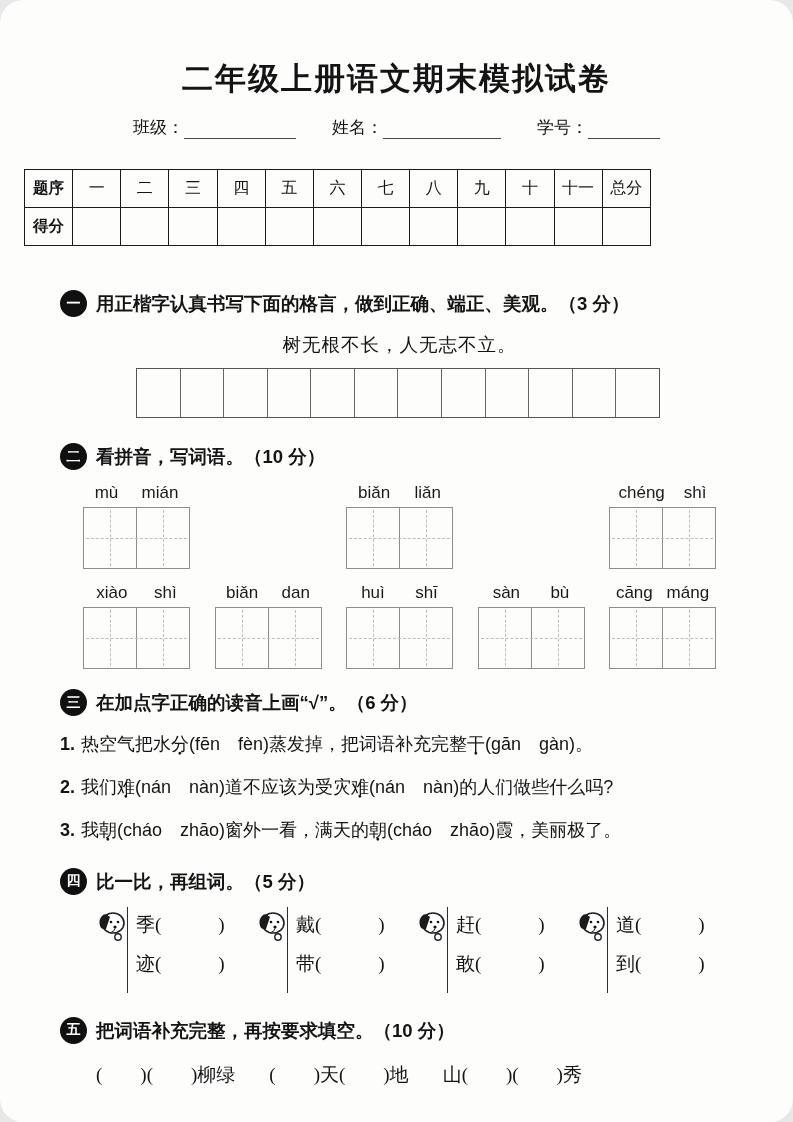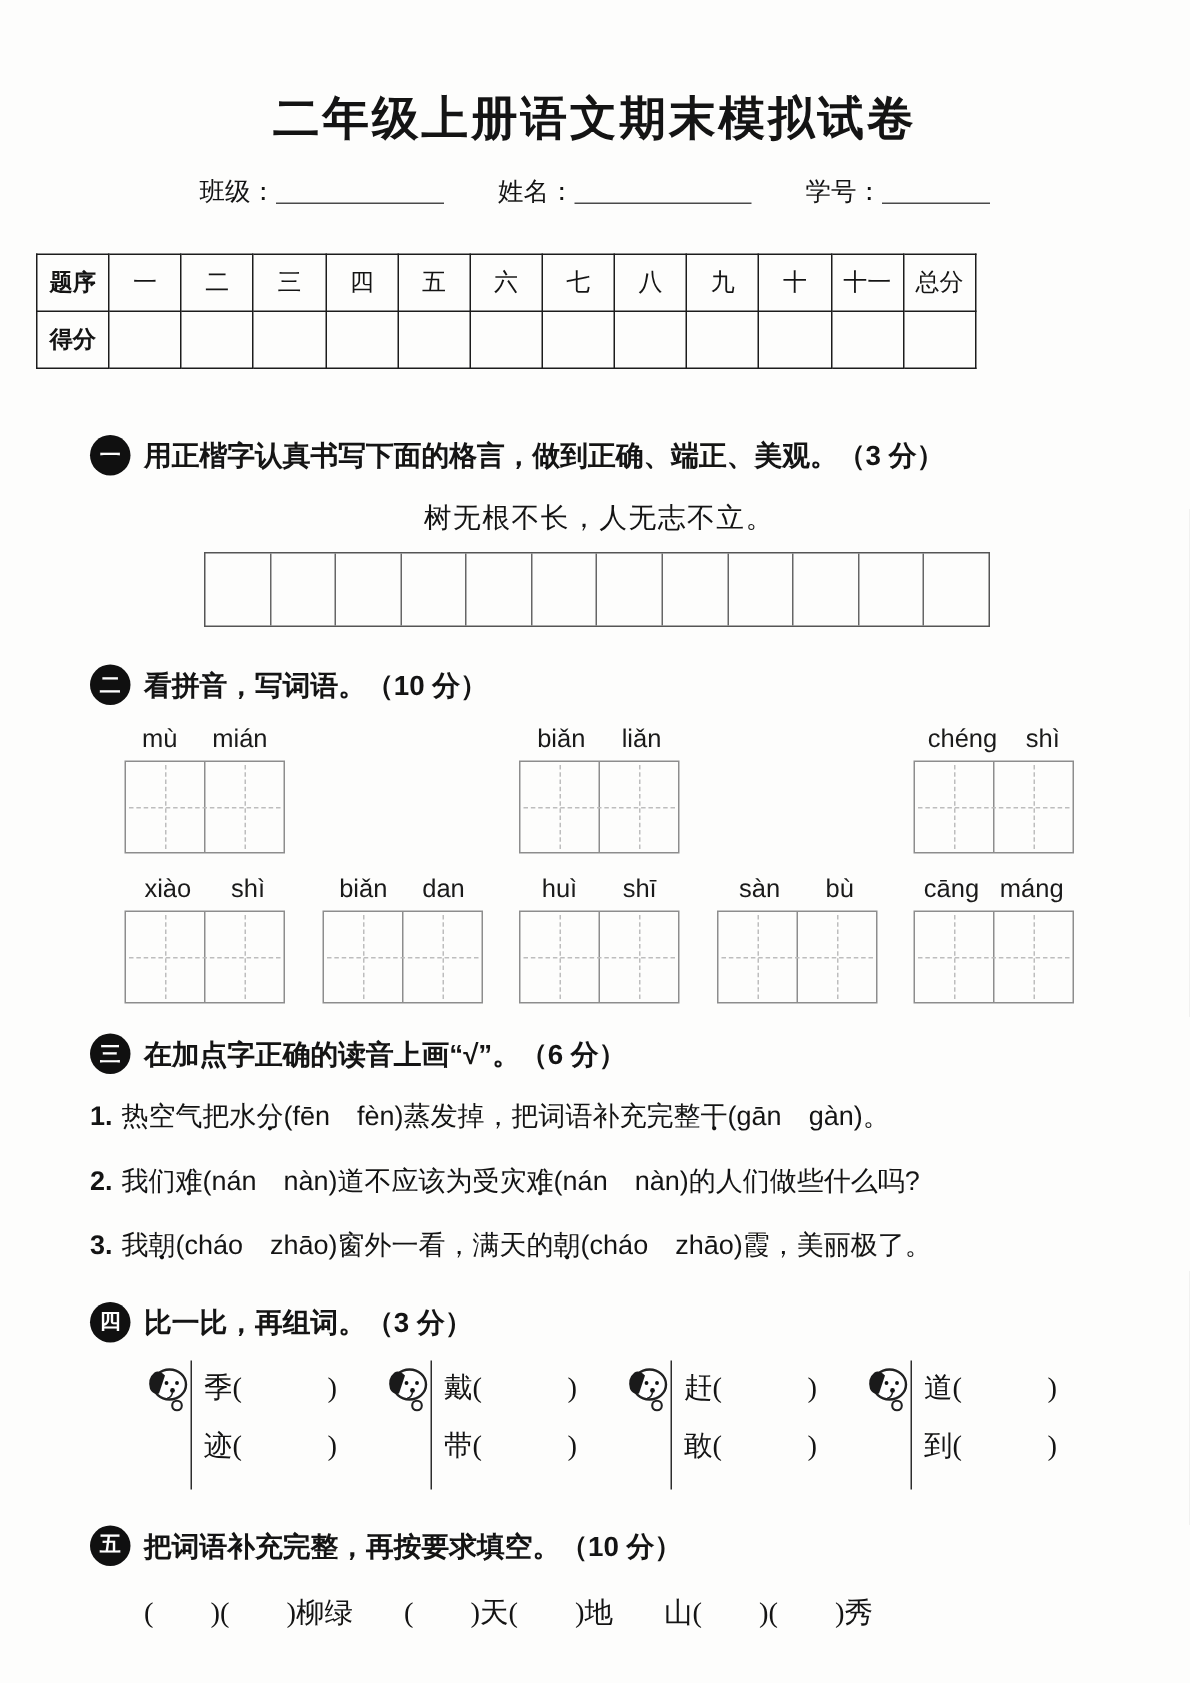--- a/index.html
+++ b/index.html
@@ -1,34 +1,35 @@
 <!DOCTYPE html>
 <html><head>
 <meta charset="utf-8">
 <style>
   * { margin:0; padding:0; box-sizing:border-box; }
   html,body { background:#e8e8e8; }
   .sheet {
     width:793px; height:1122px; margin:0 auto; background:#fdfdfc;
     position:relative; overflow:hidden; color:#141414;
     font-family:"Liberation Serif", serif;
+    border-radius:23px;
   }
   .content { padding:0 54px 0 60px; }
 
   
   .title {
     text-align:center; margin-top:58px; font-size:31px; font-weight:bold;
     font-family:"Liberation Sans", sans-serif; letter-spacing:2px;
   }
   .meta { text-align:center; margin-top:13px; font-size:17px; letter-spacing:1px; }
   .info-line {
     margin-top:16px; display:flex; justify-content:center; gap:36px;
     font-size:17px;
   }
-  .info-item { display:flex; }
+  .info-item { display:flex; align-items:flex-end; }
   .blank { display:inline-block; border-bottom:1.5px solid #4a4a4a; height:20px; }
   .blank.w1 { width:112px; } .blank.w2 { width:118px; } .blank.w3 { width:72px; }
 
   
   table.score {
     border-collapse:collapse; margin:30px 0 0 24px; table-layout:fixed;
     width:627px; font-size:16px;padding-left:28px;
   }
   table.score td {
     border:1.6px solid #1c1c1c; height:38px; text-align:center; vertical-align:middle;
@@ -290,21 +291,21 @@
         <span class="s3-num">2.</span><span>我们</span><span class="dotted">难</span><span>(nán　nàn)道不应该为受灾</span><span class="dotted">难</span><span>(nán　nàn)的人们做些什么吗?</span>
       </div>
       <div class="s3-item">
         <span class="s3-num">3.</span><span>我</span><span class="dotted">朝</span><span>(cháo　zhāo)窗外一看，满天的</span><span class="dotted">朝</span><span>(cháo　zhāo)霞，美丽极了。</span>
       </div>
     </div>
 
     <div class="s4">
       <div class="sec-head">
         <span class="badge">四</span>
-        <span class="sec-title">比一比，再组词。（3 分）</span>
+        <span class="sec-title">比一比，再组词。（5 分）</span>
       </div>
       <div class="birow-wrap">
 
         <div class="bigroup">
           <svg class="dog" viewBox="0 0 30 34">
             <ellipse cx="16" cy="12" rx="11" ry="10" fill="#fff" stroke="#222" stroke-width="1.6"></ellipse>
             <path d="M6 4 Q1 8 3 15 Q5 19 9 18 Q11 12 13 6 Q9 2 6 4Z" fill="#1a1a1a"></path>
             <circle cx="14" cy="11" r="1.3" fill="#111"></circle>
               <circle cx="21" cy="11" r="1.3" fill="#111"></circle>
             <circle cx="18" cy="16" r="1.6" fill="#111"></circle>

